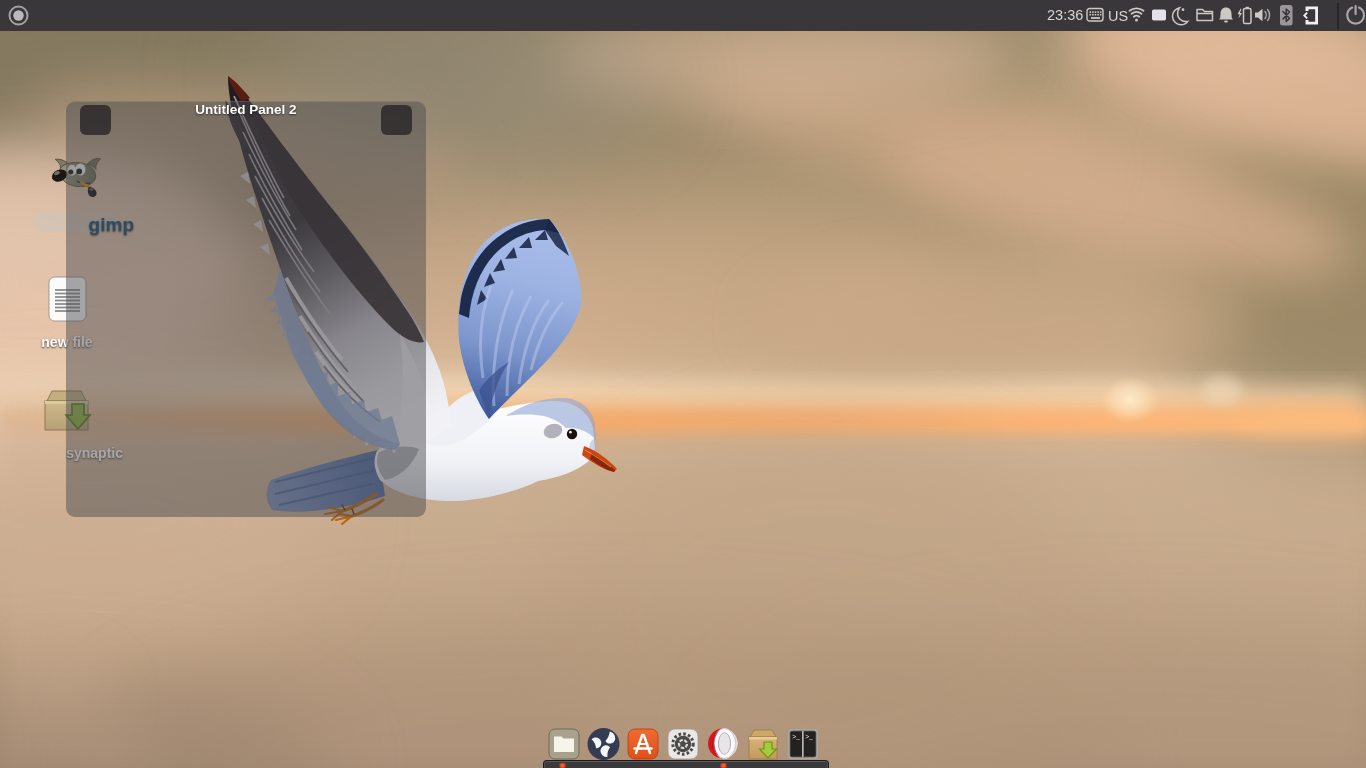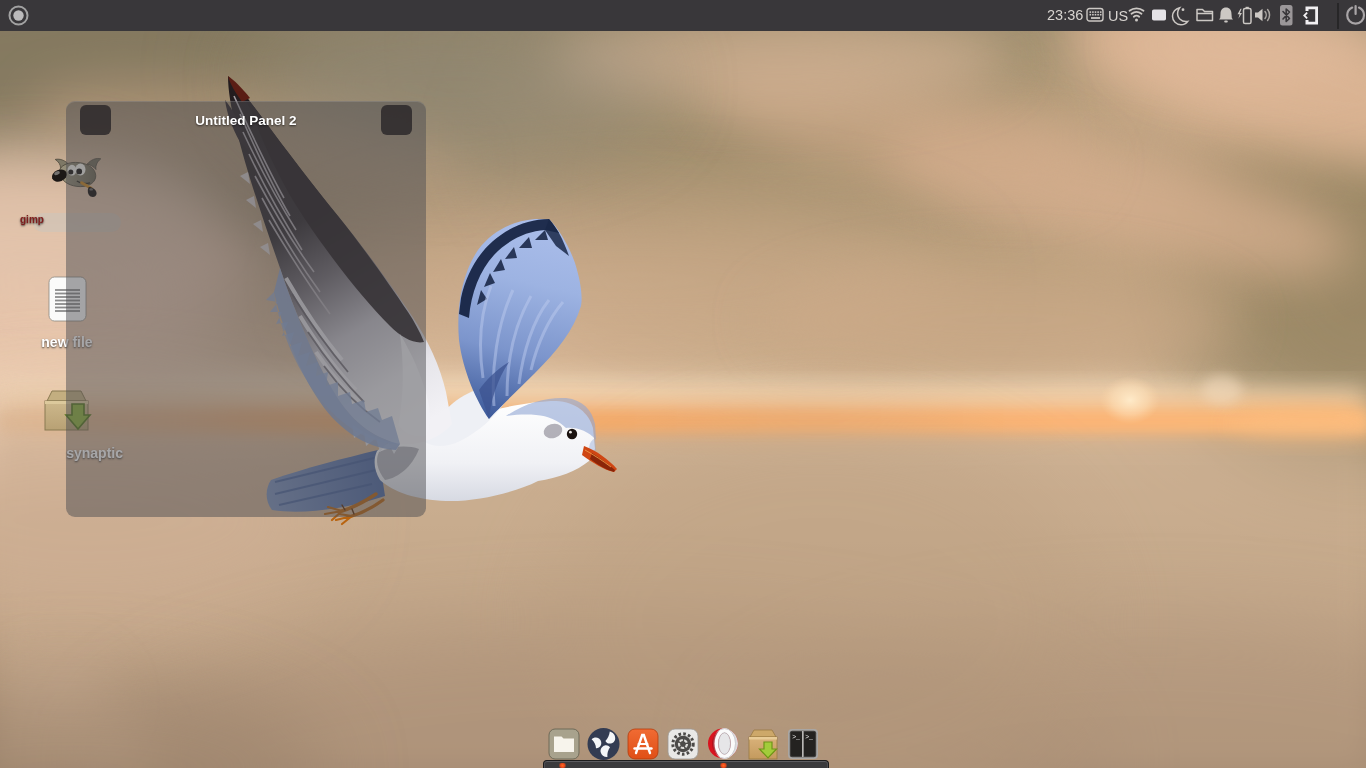--- a/index.html
+++ b/index.html
@@ -255,28 +255,28 @@
       </g>
     </g>
 
     <g transform="translate(25,241)">
       <path d="M 2 10 L 7 0 L 36 0 L 41 10 Z" fill="#c3ae80" stroke="#8a7a52" stroke-width="1"></path>
       <rect x="0" y="10" width="43" height="29" fill="url(#boxg)" stroke="#8a7a52" stroke-width="1"></rect>
       <rect x="0" y="10" width="43" height="3" fill="#dcc99c"></rect>
       <path d="M 27 13 L 39 13 L 39 24 L 45 24 L 33 38 L 21 24 L 27 24 Z" fill="#8fb23c" stroke="#55771c" stroke-width="1.6"></path>
     </g>
   </svg>
-  <div class="abs" style="left:20px;top:214px;width:114px;text-align:left;color:#7f1d1d;font-size:10px;font-weight:bold;text-shadow:0 1px 2px rgba(40,40,40,0.9);">gimp</div>
+  <div class="abs" style="left:20px;top:214px;width:114px;text-align:right;color:#0c4a6e;font-size:19px;font-weight:bold;text-shadow:0 1px 2px rgba(40,40,40,0.9);">gimp</div>
   <div class="abs" style="left:10px;top:334px;width:114px;text-align:center;color:#fff;font-size:14px;font-weight:bold;text-shadow:0 1px 2px rgba(40,40,40,0.9);">new file</div>
   <div class="abs" style="left:9px;top:445px;width:114px;text-align:right;color:#fff;font-size:14px;font-weight:bold;text-shadow:0 1px 2px rgba(40,40,40,0.9);">synaptic</div>
 
   <div class="abs" style="left:66px;top:101px;width:360px;height:416px;background:rgba(78,78,82,0.5);border-radius:9px;box-shadow:inset 0 1px 0 rgba(255,255,255,0.12);"></div>
   <div class="abs" style="left:80px;top:105px;width:31px;height:30px;background:rgba(42,38,40,0.82);border-radius:6px;"></div>
   <div class="abs" style="left:381px;top:105px;width:31px;height:30px;background:rgba(42,38,40,0.82);border-radius:6px;"></div>
-  <div class="abs" style="left:66px;top:113px;width:360px;text-align:center;color:#ffffff;font-size:13.5px;font-weight:bold;text-shadow:0 1px 2px rgba(0,0,0,0.6);">Untitled Panel 2</div>
+  <div class="abs" style="left:66px;top:102px;width:360px;text-align:center;color:#ffffff;font-size:13.5px;font-weight:bold;text-shadow:0 1px 2px rgba(0,0,0,0.6);">Untitled Panel 2</div>
 
   <div class="abs" style="top:0;left:0;width:1366px;height:31px;background:#39373a;"></div>
   <svg class="abs" width="1366" height="31" viewBox="0 0 1366 31" style="top:0;left:0">
 
     <g opacity="0.95">
       <circle cx="18.5" cy="15.5" r="9" fill="none" stroke="#a8a8a8" stroke-width="2"></circle>
       <circle cx="18.5" cy="15.5" r="5.2" fill="#c2c2c2"></circle>
     </g>
 
     <text x="1047" y="20" font-size="14.5" fill="#d8d4d0" font-family="Liberation Sans">23:36</text>

